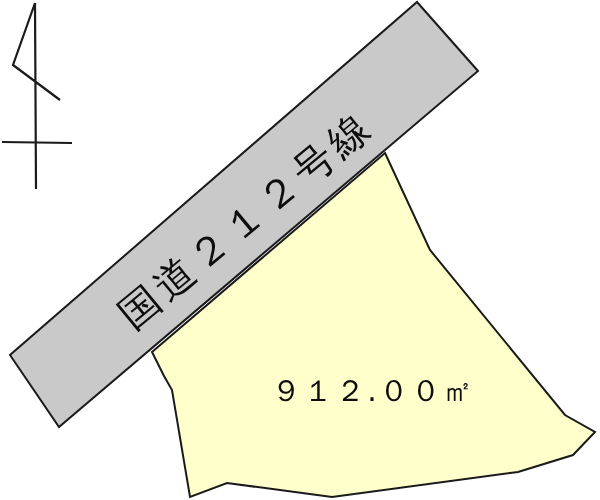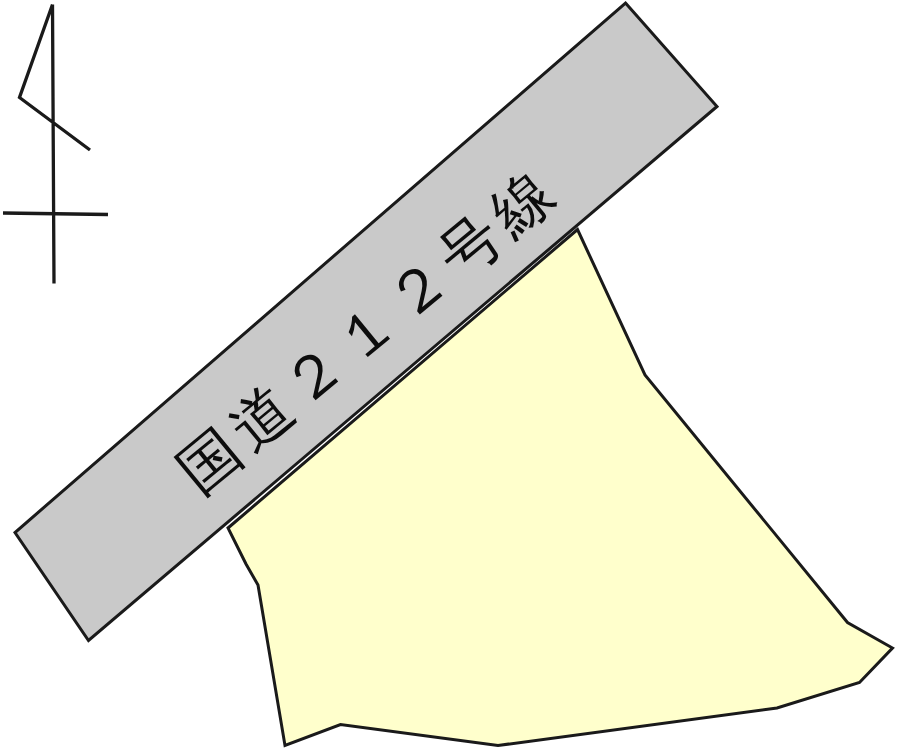--- a/index.html
+++ b/index.html
@@ -79,15 +79,16 @@
     <polygon class="shape-outline" points="417,2 478,71 59,427 10,355" fill="#c9c9c9"></polygon>
 
     <polygon class="shape-outline" points="385,153 430,250 565,415 595,432 573,455 518,472 332,497 227,483 190,497 172,390 164,376 152,352" fill="#ffffcc"></polygon>
 
     <path class="arrow-stroke" d="M35,3 L36,189 M35,3 L13,65 L60,100 M2,142 L72,143"></path>
   </svg>
 
   <div class="label road-label">国道２１２号線</div>
 
 
+  <div class="label parcel-area-m2">９１２.００㎡</div>
 
 
 </div>
 
 </body></html>

